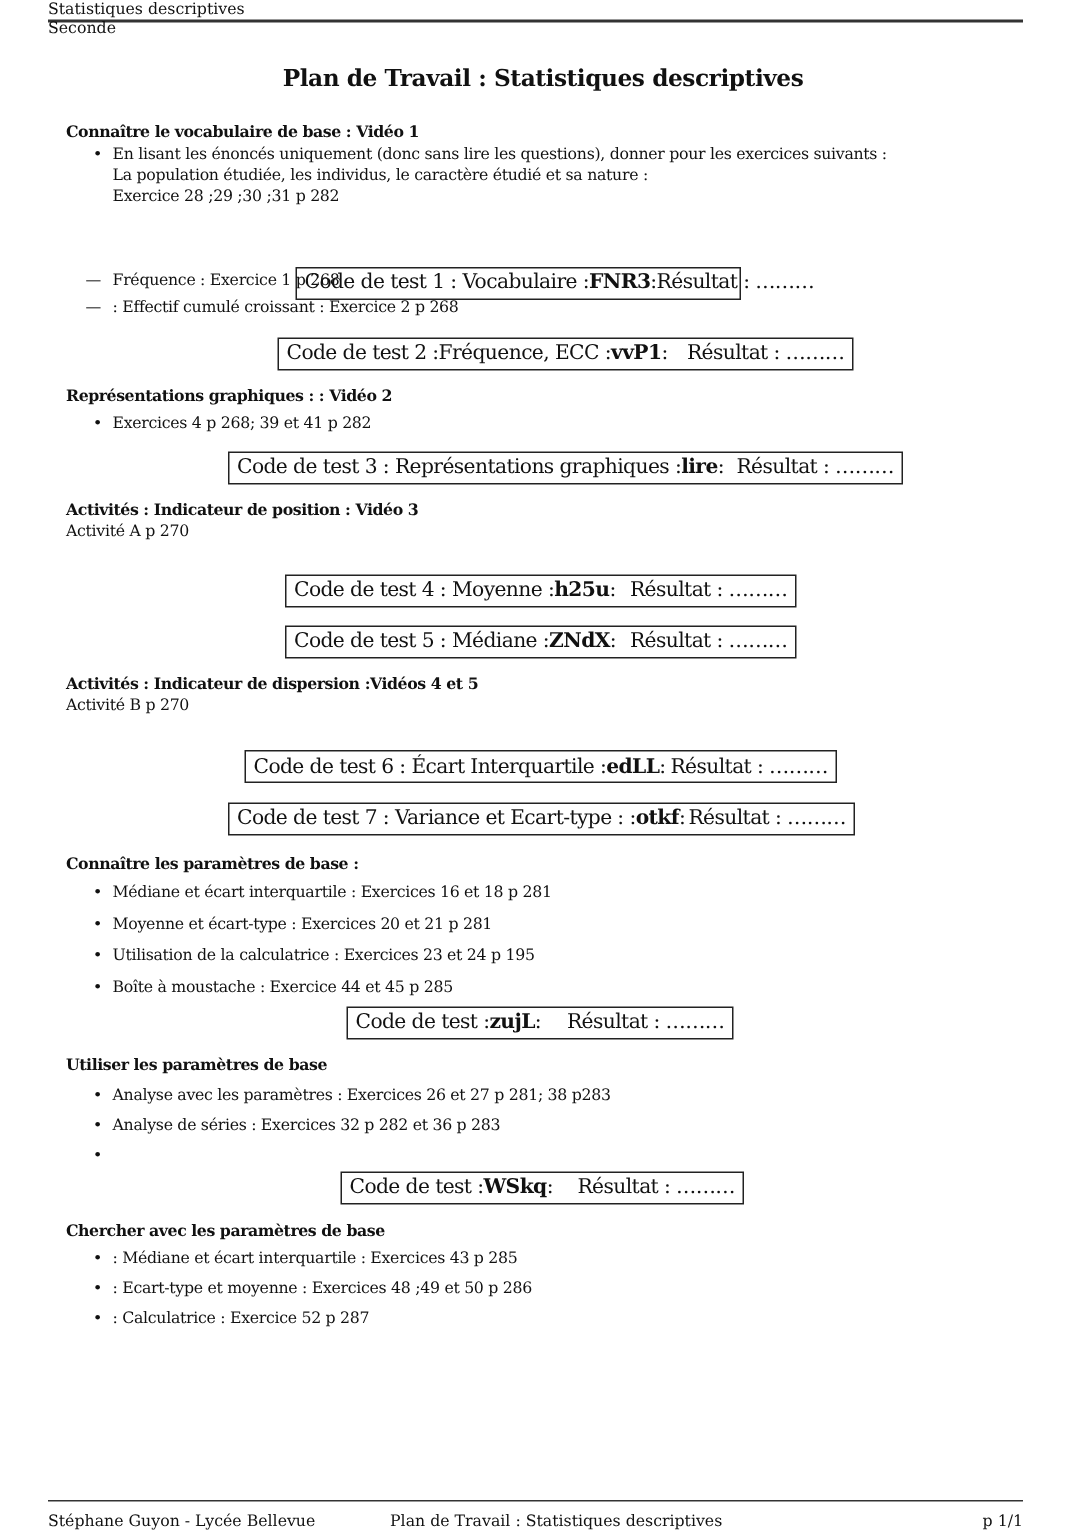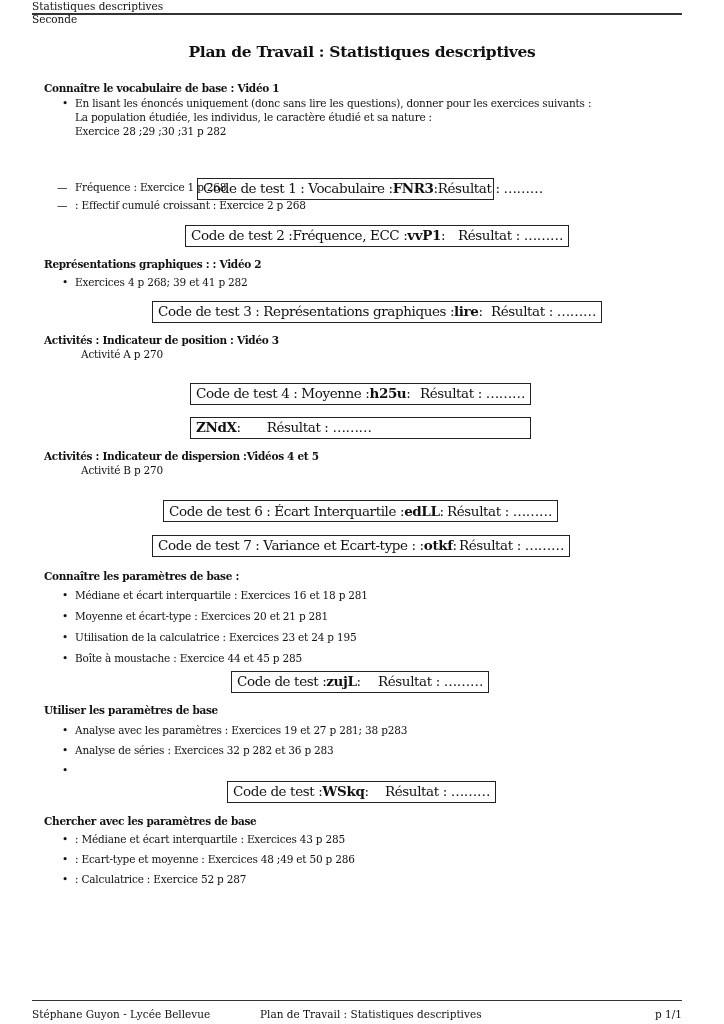--- a/index.html
+++ b/index.html
@@ -18,21 +18,21 @@
       display: flex; justify-content: space-between; flex-direction: column;
     }
     .title {
       left: 0; right: 0; top: 42px; text-align: center;
       font-size: 15.5px; font-weight: bold; letter-spacing: -0.3px;
     }
     .section-head {
       left: 44px; font-size: 10.5px; font-weight: bold; letter-spacing: -0.3px;
     }
     .plain {
-      left: 44px; font-size: 10.5px; letter-spacing: -0.2px; margin-left: 37px;
+      left: 44px; font-size: 10.5px; letter-spacing: -0.2px;
     }
     .bullet-line {
       left: 62px; font-size: 10.5px; letter-spacing: -0.2px;
     }
     .bullet-line .dot {
       display: inline-block; width: 13px;
     }
     .indent-line {
       left: 75px; font-size: 10.5px; letter-spacing: -0.2px;
     }
@@ -116,20 +116,21 @@
 <div class="abs plain" style="top:348px">Activité A p 270</div>
 
 <div class="abs testbox" style="left:190px; top:383px; width:341px;">
   <span>Code de test 4 : Moyenne : </span>
     <span class="code">h25u</span>
     <span> :</span>
     <span class="gap" style="width:26px"></span>
     <span>Résultat : ………</span>
 </div>
 <div class="abs testbox" style="left:190px; top:417px; width:341px;">
+  <span>Code de test 5 : Médiane : </span>
     <span class="code">ZNdX</span>
     <span> :</span>
     <span class="gap" style="width:26px"></span>
     <span>Résultat : ………</span>
 </div>
 
 <div class="abs section-head" style="top:450px">Activités : Indicateur de dispersion :Vidéos 4 et 5</div>
 <div class="abs plain" style="top:464px">Activité B p 270</div>
 
 <div class="abs testbox" style="left:163px; top:500px; width:395px;align-items:flex-end;">
@@ -164,21 +165,21 @@
 <div class="abs testbox" style="left:231px; top:671px; width:258px;">
   <span>Code de test : </span>
     <span class="code">zujL</span>
     <span> :</span>
     <span class="gap" style="width:26px"></span>
     <span>Résultat : ………</span>
 </div>
 
 <div class="abs section-head" style="top:704px">Utiliser les paramètres de base</div>
 <div class="abs bullet-line" style="top:724px">
-  <span class="dot">•</span><span>Analyse avec les paramètres : Exercices 19 et 27 p 281; 38 p283</span>
+  <span class="dot">•</span><span>Analyse avec les paramètres : Exercices 26 et 27 p 281; 38 p283</span>
 </div>
 <div class="abs bullet-line" style="top:744px">
   <span class="dot">•</span><span>Analyse de séries : Exercices 32 p 282 et 36 p 283</span>
 </div>
 <div class="abs bullet-line" style="top:764px">
   <span class="dot">•</span><span></span>
 </div>
 
 <div class="abs testbox" style="left:227px; top:781px; width:269px;">
   <span>Code de test : </span>

